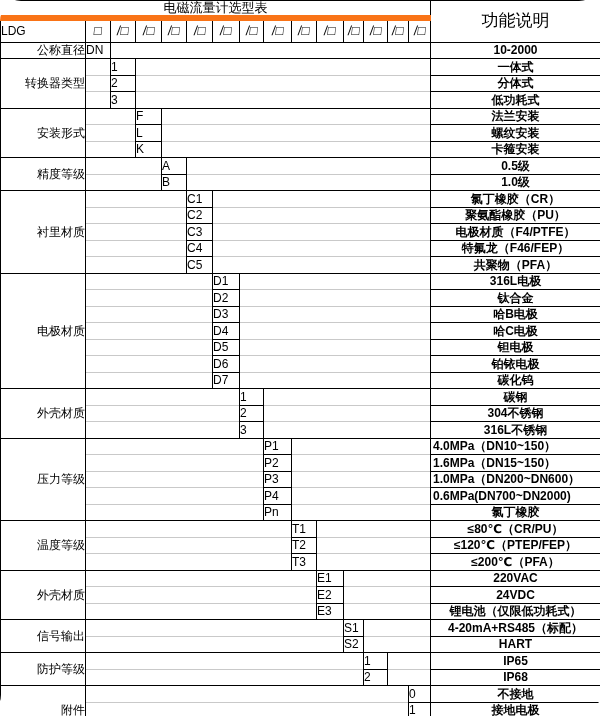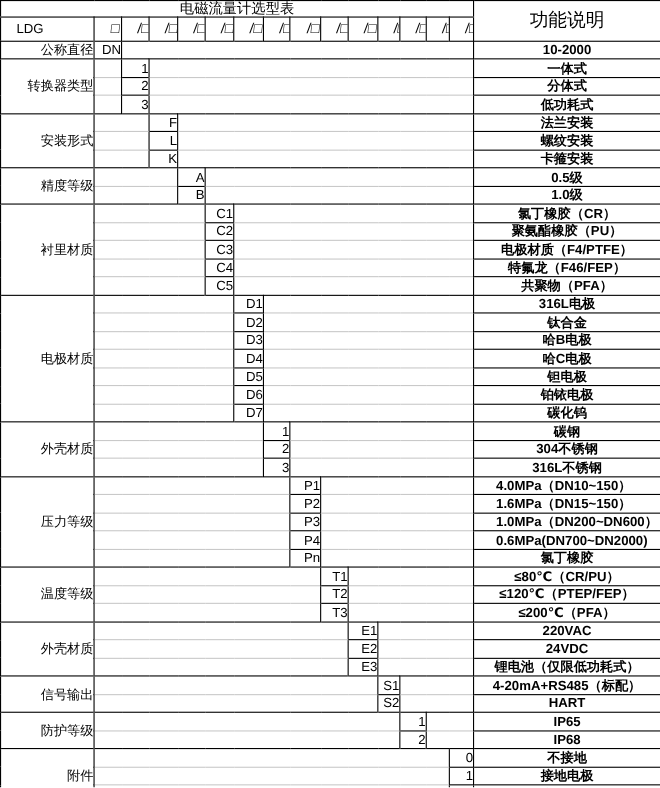--- a/index.html
+++ b/index.html
@@ -1,39 +1,39 @@
 <!DOCTYPE html>
 <html><head>
 <meta charset="utf-8">
 <style>
   html,body{margin:0;padding:0;background:#ffffff;}
-  .sheet{width:600px;height:716px;background:#ffffff;overflow:hidden;}
+  .sheet{width:600px;height:716px;background:#ffffff;overflow:hidden;border-radius:21px;}
   table.selector{
     width:600px;height:716px;
     border-collapse:collapse;table-layout:fixed;
     font-family:"Liberation Sans","DejaVu Sans",sans-serif;
     font-size:12px;color:#000;
     border:1px solid #000;
   }
   table.selector td{padding:0;line-height:1.05;overflow:hidden;white-space:nowrap;}
   
   tr.title-row td.title{height:13px;text-align:center;font-size:13px;border-bottom:1px solid #000;}
   td.desc-header{text-align:center;border-left:1px solid #000;border-bottom:1px solid #000;font-size:17px;}
   
-  tr.model-row td{height:21px;border-top:1px solid #f97316;padding-left:14px;}
+  tr.model-row td{height:21px;border-top:6px solid #f97316;}
   td.model-label{text-align:left;padding-left:8px;border-right:1px solid #000;}
   td.box{text-align:center;font-size:13px;border-left:1px solid #000;border-right:1px solid #000;border-top:1px solid #000;}
   td.box .sq{display:inline-block;transform:skewX(-6deg);}
   
   td.label{text-align:right;padding-left:7px;border-top:1px solid #000;border-right:1px solid #000;border-left:1px solid #000;}
-  td.code{text-align:right;border:1px solid #000;border-bottom:none;margin-top:47px;}
+  td.code{text-align:left;border:1px solid #000;border-bottom:none;margin-top:47px;}
   td.filler{border-top:1px solid #c9c9c9;}
   td.gtop{border-top:1px solid #000 !important;}
   td.desc{text-align:center;border-top:1px solid #000;border-left:1px solid #000;font-weight:bold;}
-  td.desc.left{text-align:left;padding-left:20px;}
+  td.desc.left{text-align:left;padding-left:2px;}
   tbody tr{height:16.5px;}
 </style>
 </head>
 <body>
 
 <div class="sheet">
   <table class="selector">
     <colgroup>
       <col style="width:85px">
       <col style="width:25px">

